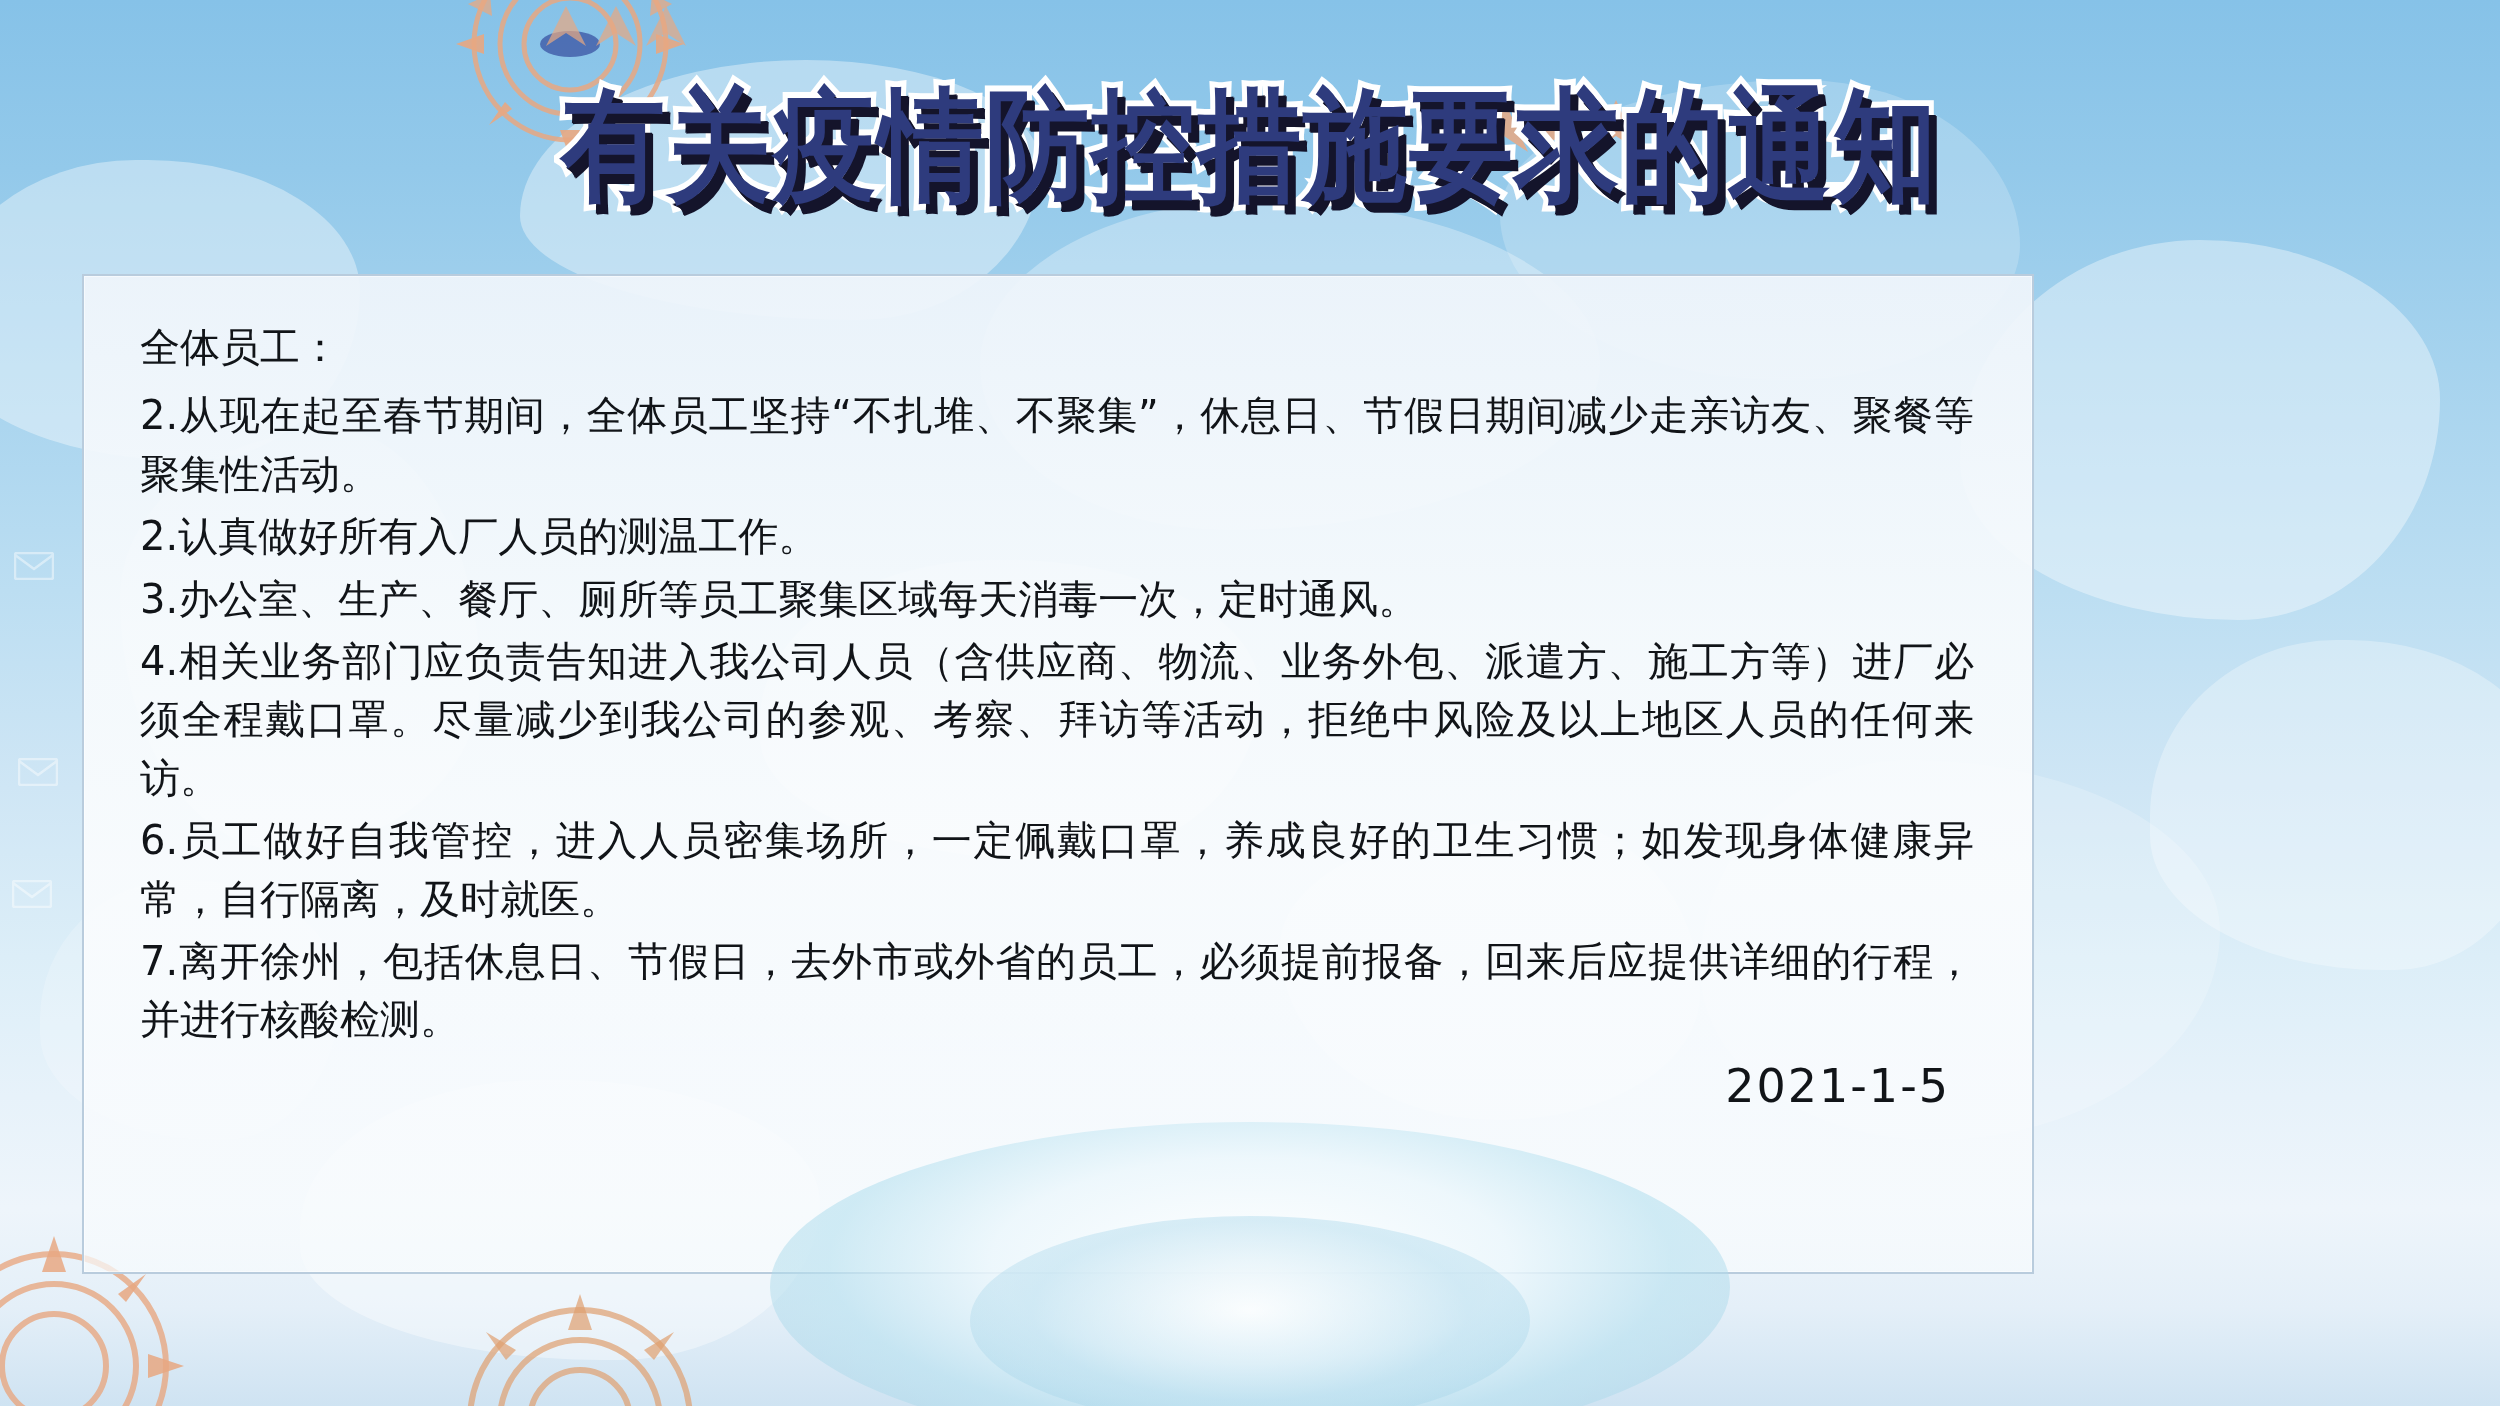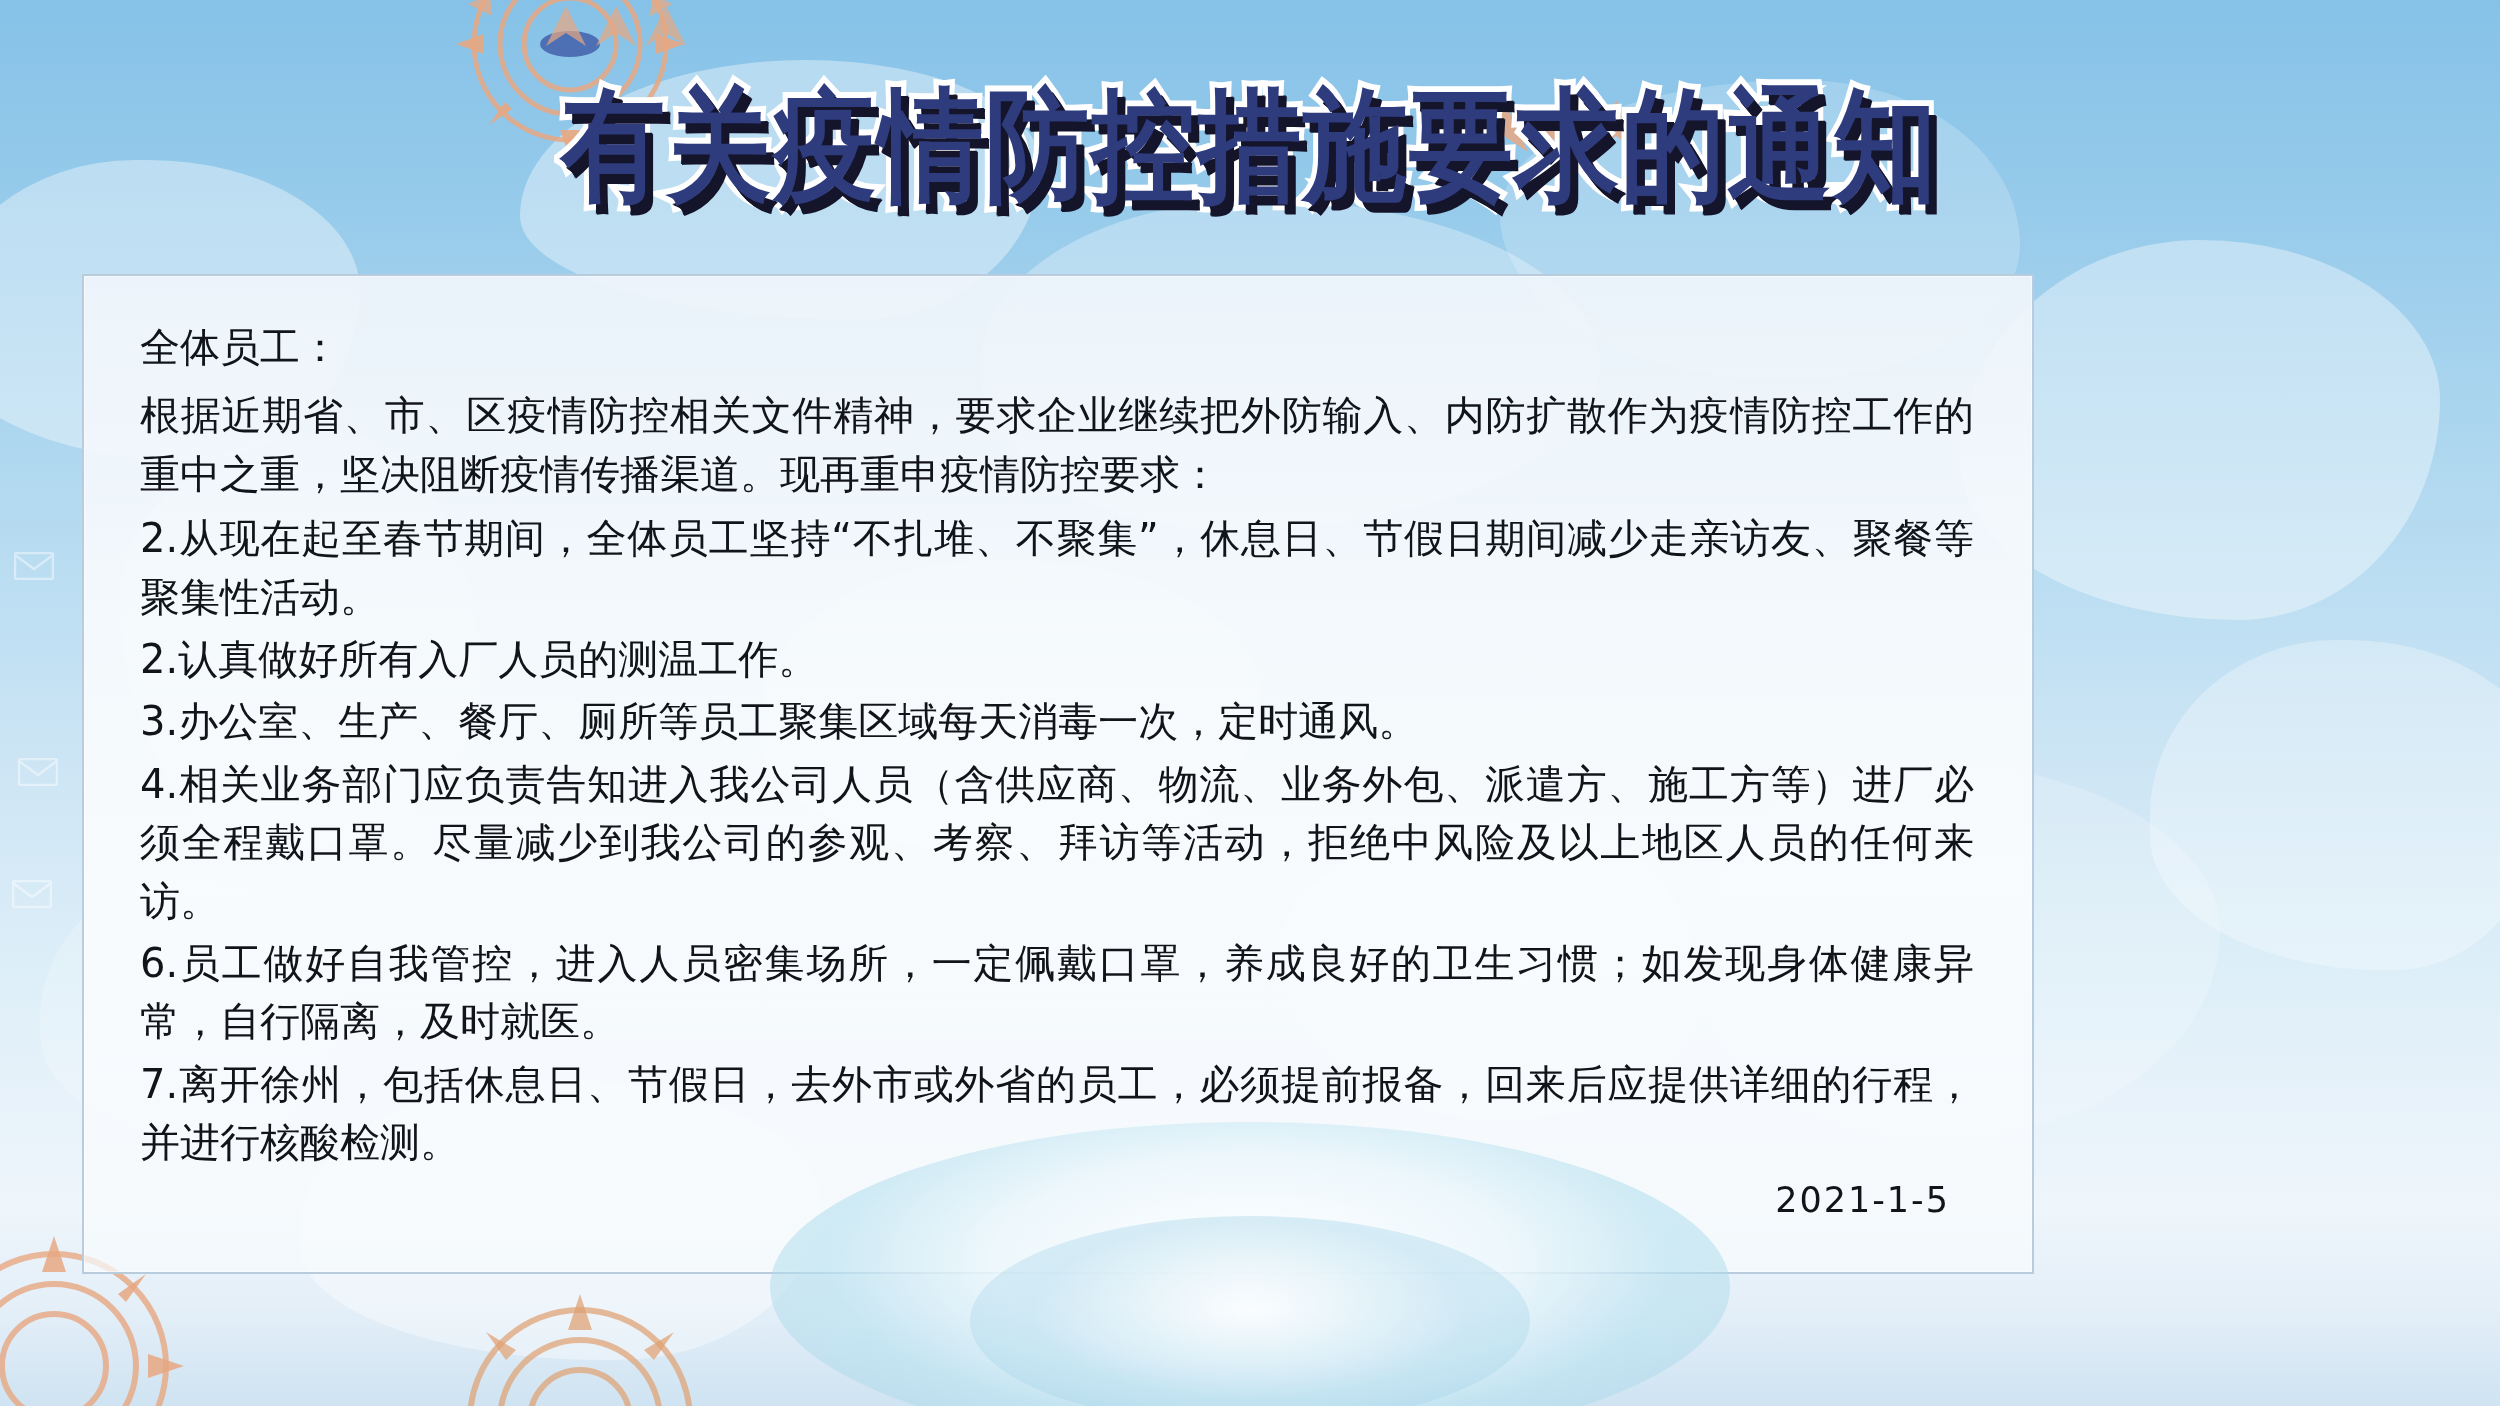--- a/index.html
+++ b/index.html
@@ -78,21 +78,21 @@
     text-align:justify;
     text-justify:inter-character;
   }
   .doc p{margin:0 0 6px 0;}
   .doc p.salutation{margin-bottom:10px;}
   .doc p.item{margin-bottom:4px;}
   .date{
     text-align:right;
     padding-right:24px;
     font-family:"DejaVu Sans","Liberation Sans",sans-serif;
-    font-size:35px;
+    font-size:46px;
     color:#111418;
     letter-spacing:2px;
   }
 
   
   .bubble{
     position:absolute;left:50%;bottom:-46px;transform:translateX(-50%);
     width:960px;height:330px;
     background:radial-gradient(ellipse at 50% 42%,
         rgba(255,255,255,.95) 0%,
@@ -234,21 +234,20 @@
     </svg>
   </div>
 
   <div class="title-wrap">
     <span class="title">有关疫情防控措施要求的通知</span>
   </div>
 
   <div class="panel">
     <div class="doc">
       <p class="salutation">全体员工：</p>
-      <p class="intro">根据近期省、市、区疫情防控相关文件精神，要求企业继续把外防输入、内防扩散作为疫情防控工作的重中之重，坚决阻断疫情传播渠道。现再重申疫情防控要求：</p>
       <p class="item">2.从现在起至春节期间，全体员工坚持“不扎堆、不聚集”，休息日、节假日期间减少走亲访友、聚餐等聚集性活动。</p>
       <p class="item">2.认真做好所有入厂人员的测温工作。</p>
       <p class="item">3.办公室、生产、餐厅、厕所等员工聚集区域每天消毒一次，定时通风。</p>
       <p class="item">4.相关业务部门应负责告知进入我公司人员（含供应商、物流、业务外包、派遣方、施工方等）进厂必须全程戴口罩。尽量减少到我公司的参观、考察、拜访等活动，拒绝中风险及以上地区人员的任何来访。</p>
       <p class="item">6.员工做好自我管控，进入人员密集场所，一定佩戴口罩，养成良好的卫生习惯；如发现身体健康异常，自行隔离，及时就医。</p>
       <p class="item">7.离开徐州，包括休息日、节假日，去外市或外省的员工，必须提前报备，回来后应提供详细的行程，并进行核酸检测。</p>
       <div class="date">2021-1-5</div>
     </div>
   </div>
 

